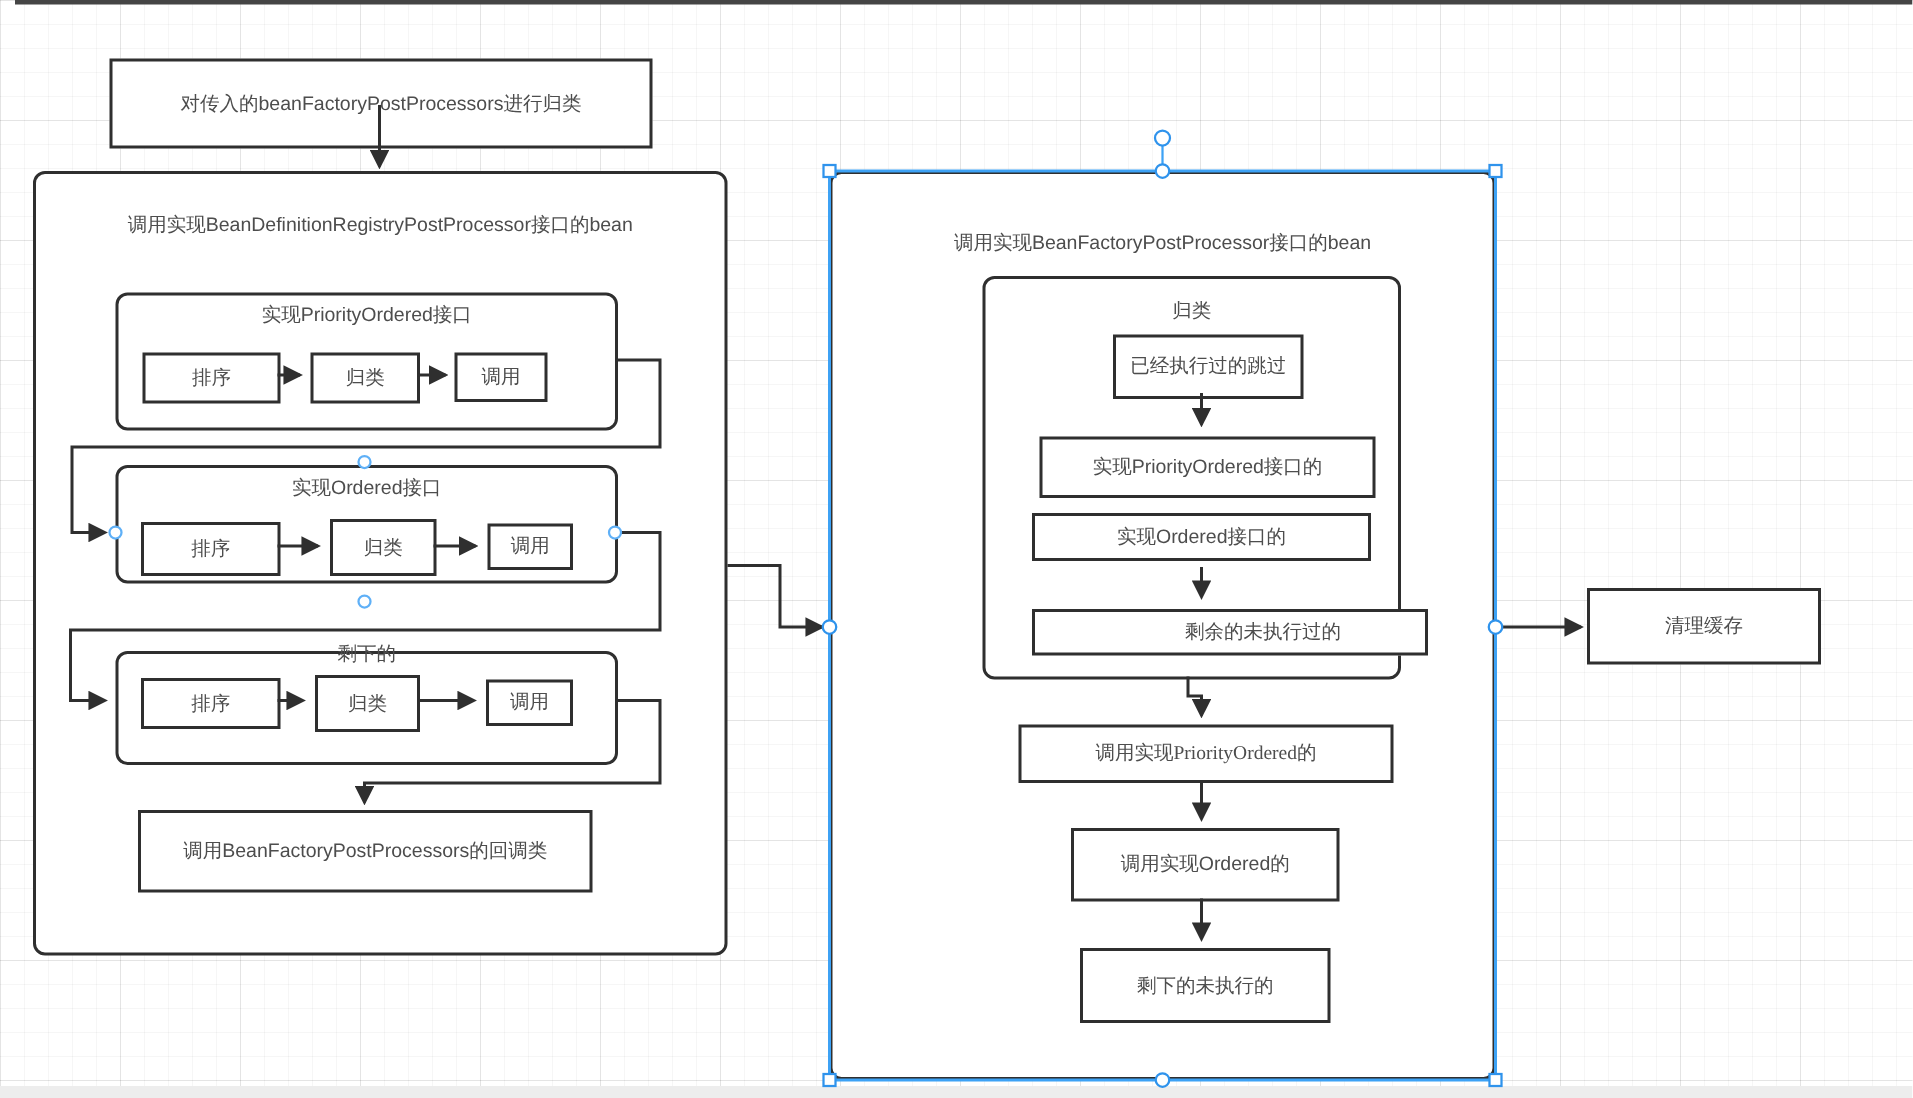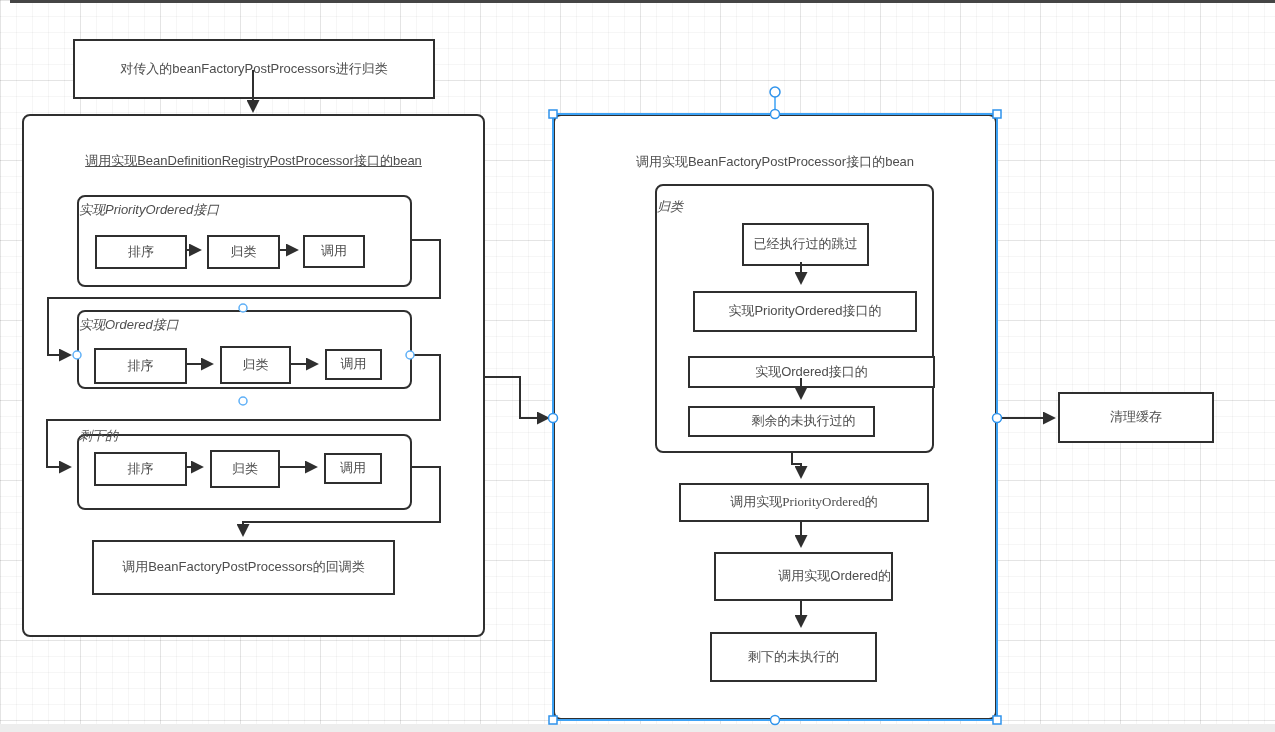--- a/index.html
+++ b/index.html
@@ -43,23 +43,22 @@
   }
   .group{
     position:absolute;
     border:2px solid #2f2f2f;
     border-radius:8px;
     background:#ffffff;
     box-sizing:border-box;
   }
   .gtitle{
     position:absolute;left:0;right:0;
-    text-align:left;
+    text-align:center;
     font-size:13px;
-    font-style:italic;
   }
   .overlay{position:absolute;left:0;top:0;z-index:6;pointer-events:none;}
   .shapes{position:absolute;left:0;top:0;z-index:2;width:1275px;height:732px;}
   .watermark{
     position:absolute;left:1090px;top:687px;width:170px;
     font-size:17px;color:#c9c9c9;letter-spacing:1px;
     z-index:3;text-align:left;margin-top:45px;
   }
 </style>
 </head>
@@ -68,21 +67,21 @@
 <div class="canvas">
   <div class="top-edge"></div>
 
   <div class="shapes">
 
     <div class="box" style="left:73px;top:10px;width:362px;height:60px;margin-top:29px;">
       <span>对传入的beanFactoryPostProcessors进行归类</span>
     </div>
 
     <div class="container" style="left:22px;top:114px;width:463px;height:523px;">
-      <div class="ctitle" style="top:36px;text-decoration:underline;">调用实现BeanDefinitionRegistryPostProcessor接口的bean</div>
+      <div class="ctitle" style="top:25px;">调用实现BeanDefinitionRegistryPostProcessor接口的bean</div>
 
       <div class="group" style="left:53px;top:79px;width:335px;height:92px;">
         <div class="gtitle" style="top:4px;">实现PriorityOrdered接口</div>
         <div class="box" style="left:16px;top:38px;width:92px;height:34px;">
           <span>排序</span>
         </div>
         <div class="box" style="left:128px;top:38px;width:73px;height:34px;">
           <span>归类</span>
         </div>
         <div class="box" style="left:224px;top:38px;width:62px;height:33px;">
@@ -125,35 +124,35 @@
       <div class="ctitle" style="top:37px;">调用实现BeanFactoryPostProcessor接口的bean</div>
 
       <div class="group" style="left:100px;top:68px;width:279px;height:269px;">
         <div class="gtitle" style="top:12px;">归类</div>
         <div class="box" style="left:85px;top:37px;width:127px;height:43px;">
           <span>已经执行过的跳过</span>
         </div>
         <div class="box" style="left:36px;top:105px;width:224px;height:41px;">
           <span>实现PriorityOrdered接口的</span>
         </div>
-        <div class="box" style="left:31px;top:170px;width:247px;height:32px;">
+        <div class="box" style="left:31px;top:156px;width:226px;height:32px;">
           <span>实现Ordered接口的</span>
         </div>
-        <div class="box" style="left:31px;top:220px;width:187px;height:31px;padding-left:44px;">
+        <div class="box" style="left:31px;top:220px;width:264px;height:31px;padding-left:44px;">
           <span>剩余的未执行过的</span>
         </div>
       </div>
 
       <div class="box" style="left:124px;top:367px;width:250px;height:39px;font-family:Liberation Serif, serif;">
         <span>调用实现PriorityOrdered的</span>
       </div>
-      <div class="box" style="left:159px;top:436px;width:179px;height:49px;justify-content:flex-end;">
+      <div class="box" style="left:159px;top:436px;width:179px;height:49px;">
         <span>调用实现Ordered的</span>
       </div>
-      <div class="box" style="left:155px;top:516px;width:167px;height:50px;">
+      <div class="box" style="left:165px;top:516px;width:167px;height:50px;">
         <span>剩下的未执行的</span>
       </div>
     </div>
 
     <div class="box" style="left:1058px;top:392px;width:156px;height:51px;">
       <span>清理缓存</span>
     </div>
   </div>
 
   <svg class="overlay" width="1275" height="732" viewBox="0 0 1275 732">

